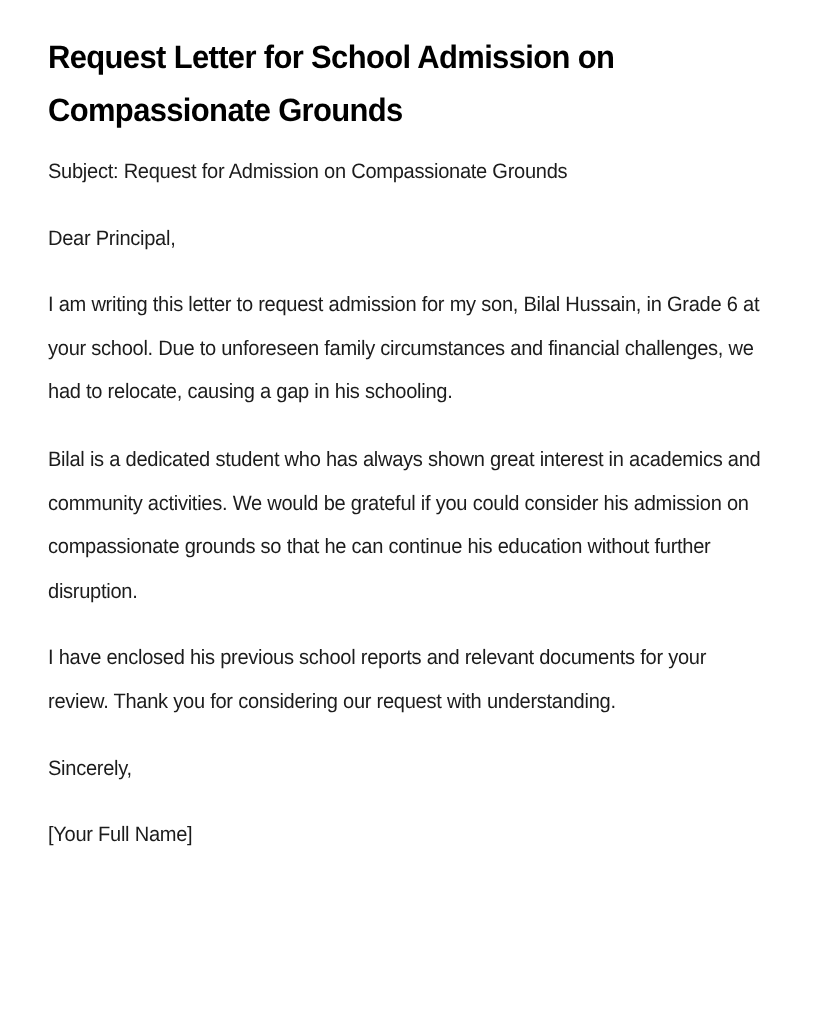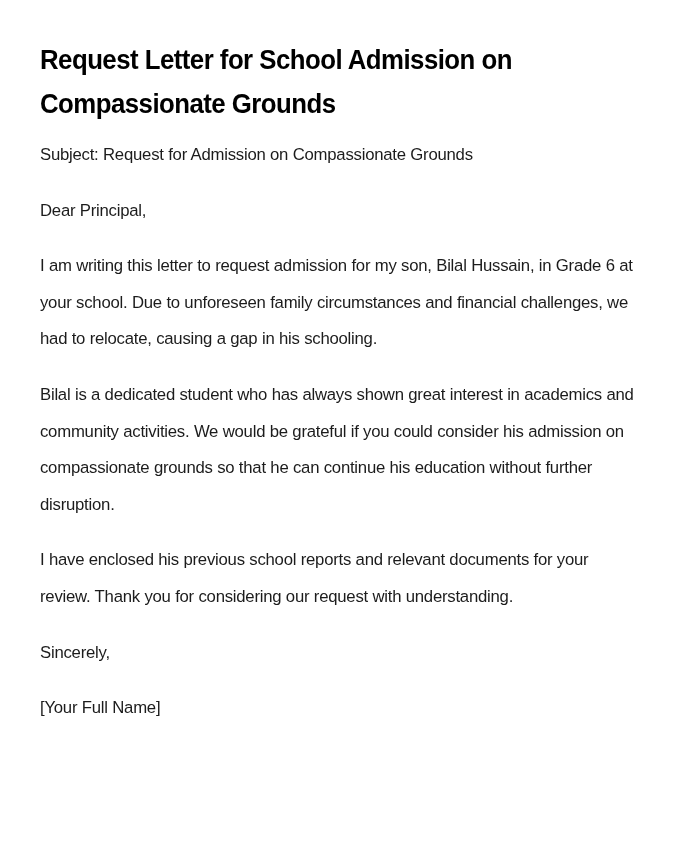--- a/index.html
+++ b/index.html
@@ -20,21 +20,21 @@
     width: 700px;
     min-height: 841px;
     background: #ffffff;
     box-sizing: border-box;
     padding: 0;
     position: relative;
   }
 
   .article {
     box-sizing: border-box;
-    padding: 38px 40px 0 40px;
+    padding: 26px 40px 0 40px;
     width: 700px;
   }
 
   .doc-title {
     font-family: "Liberation Sans", sans-serif;
     font-size: 27px;
     font-weight: bold;
     line-height: 44px;
     color: #000000;
     margin: 0 0 0 0;

